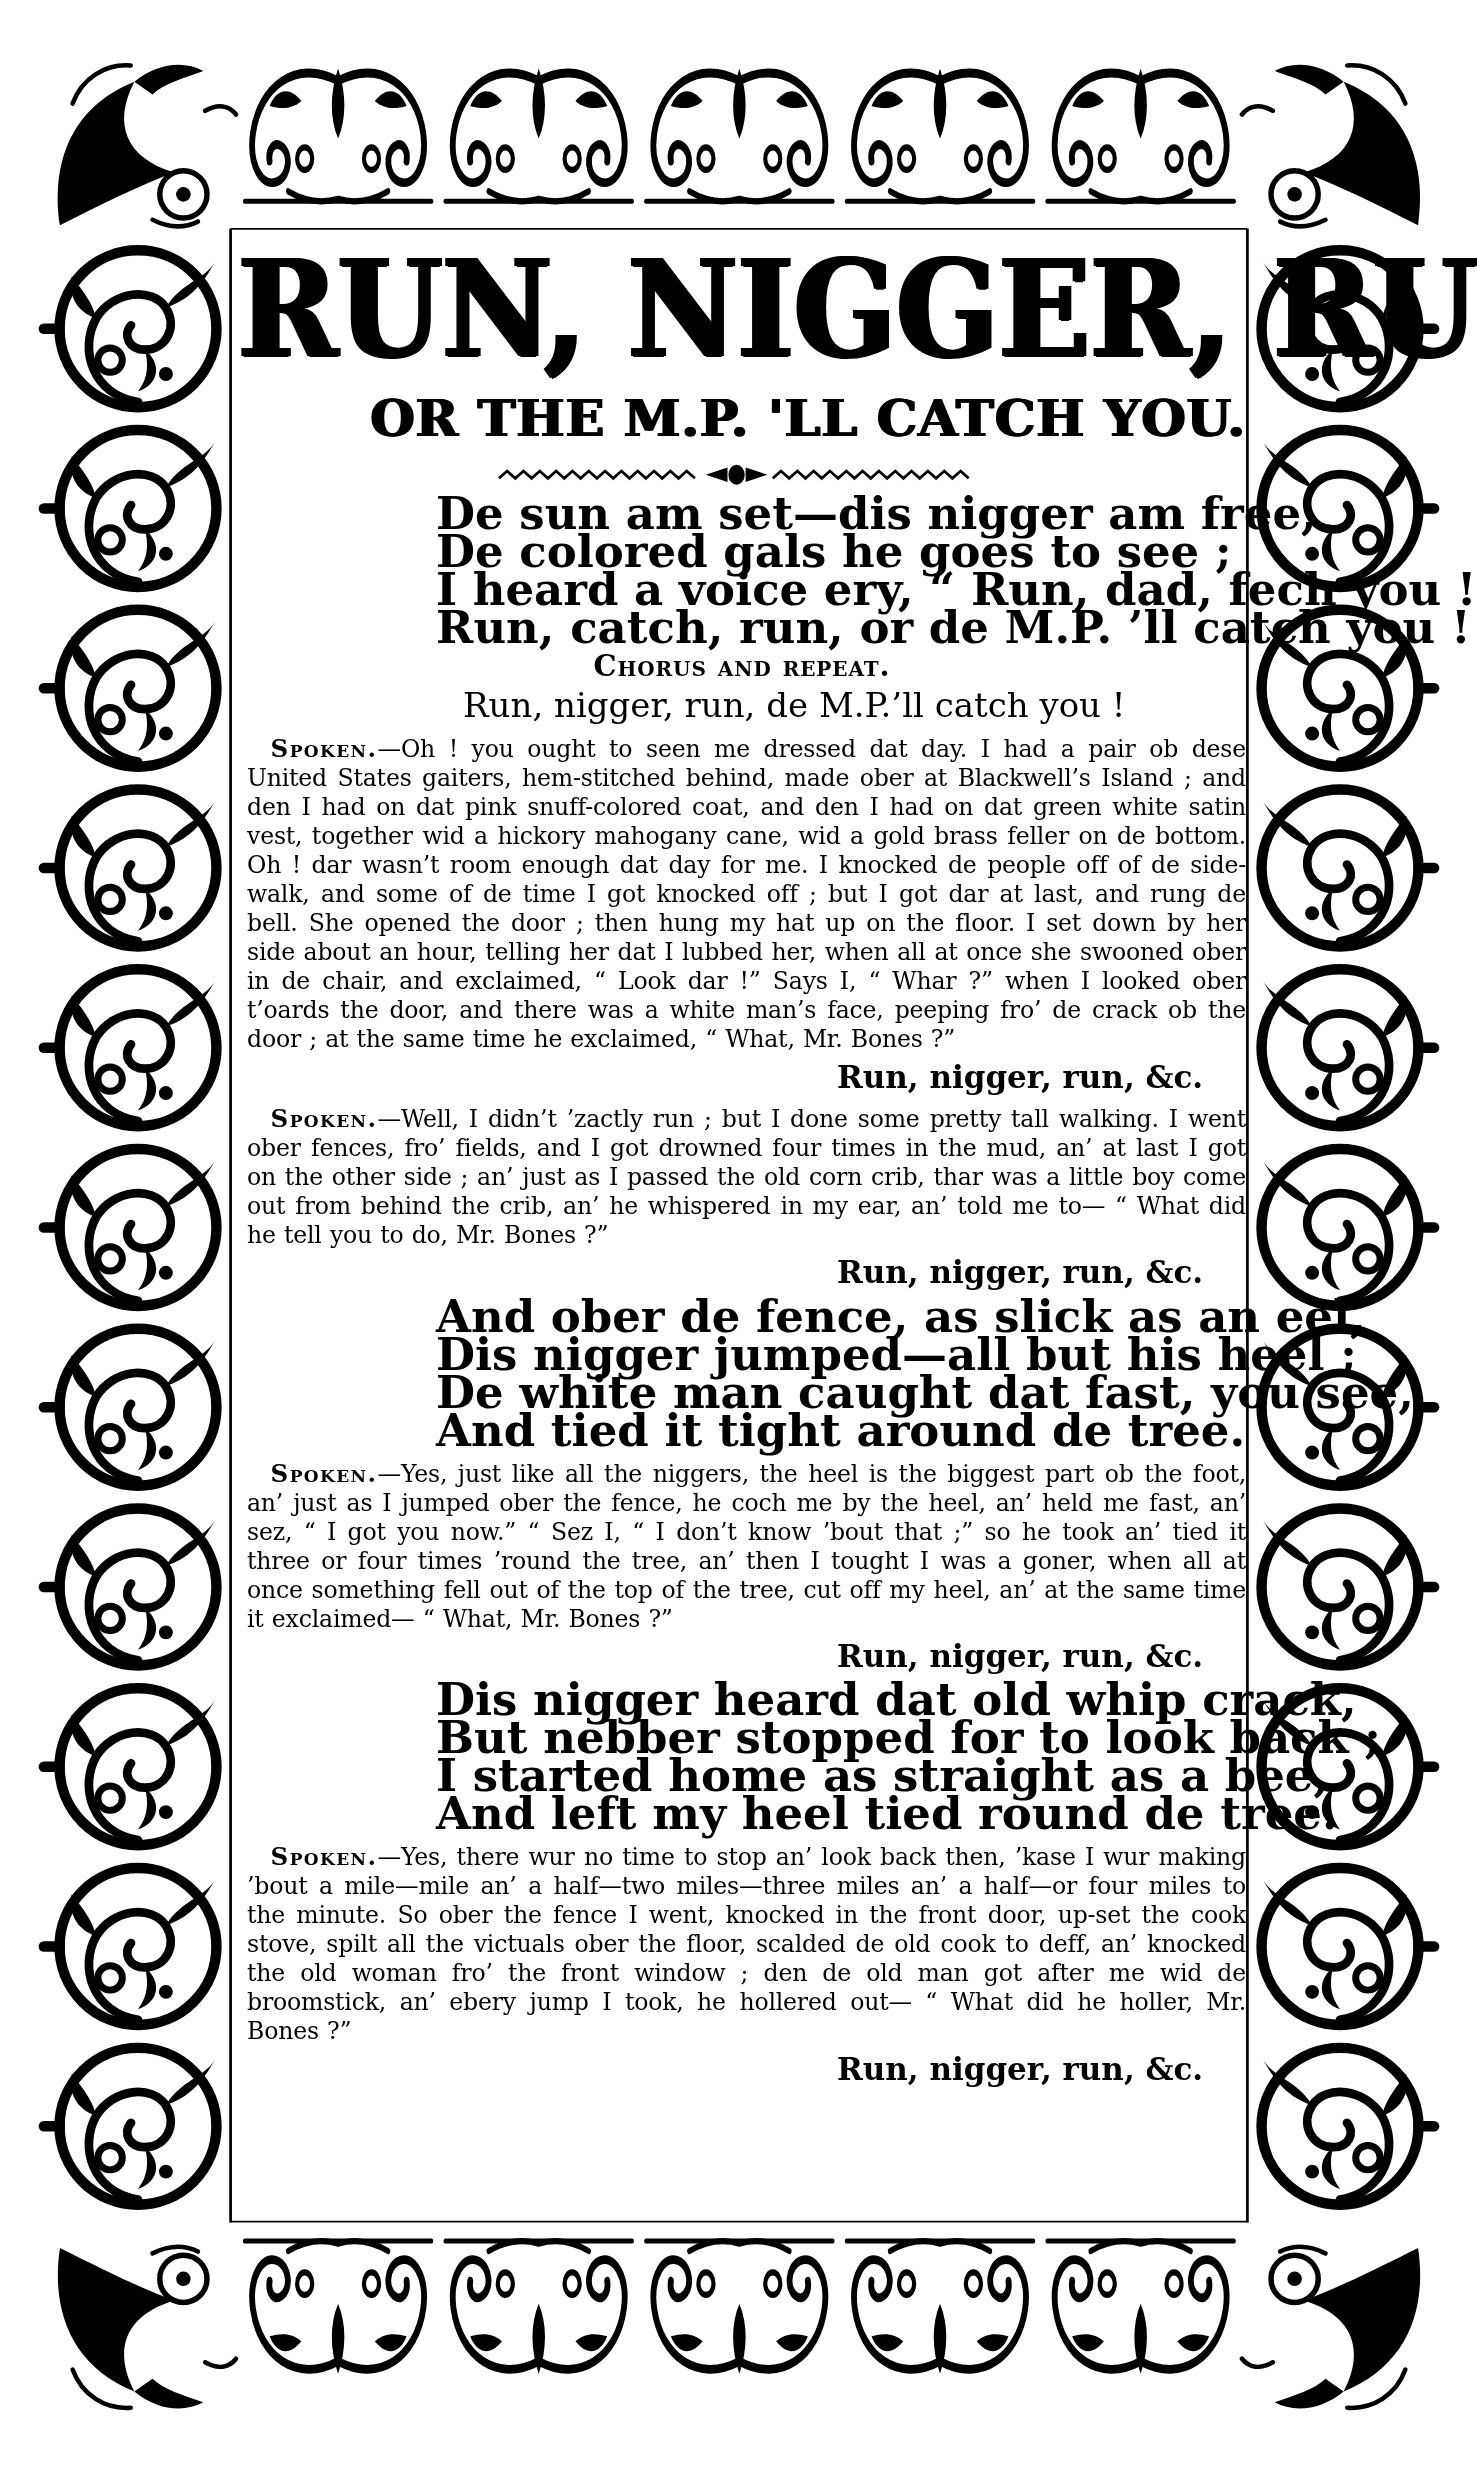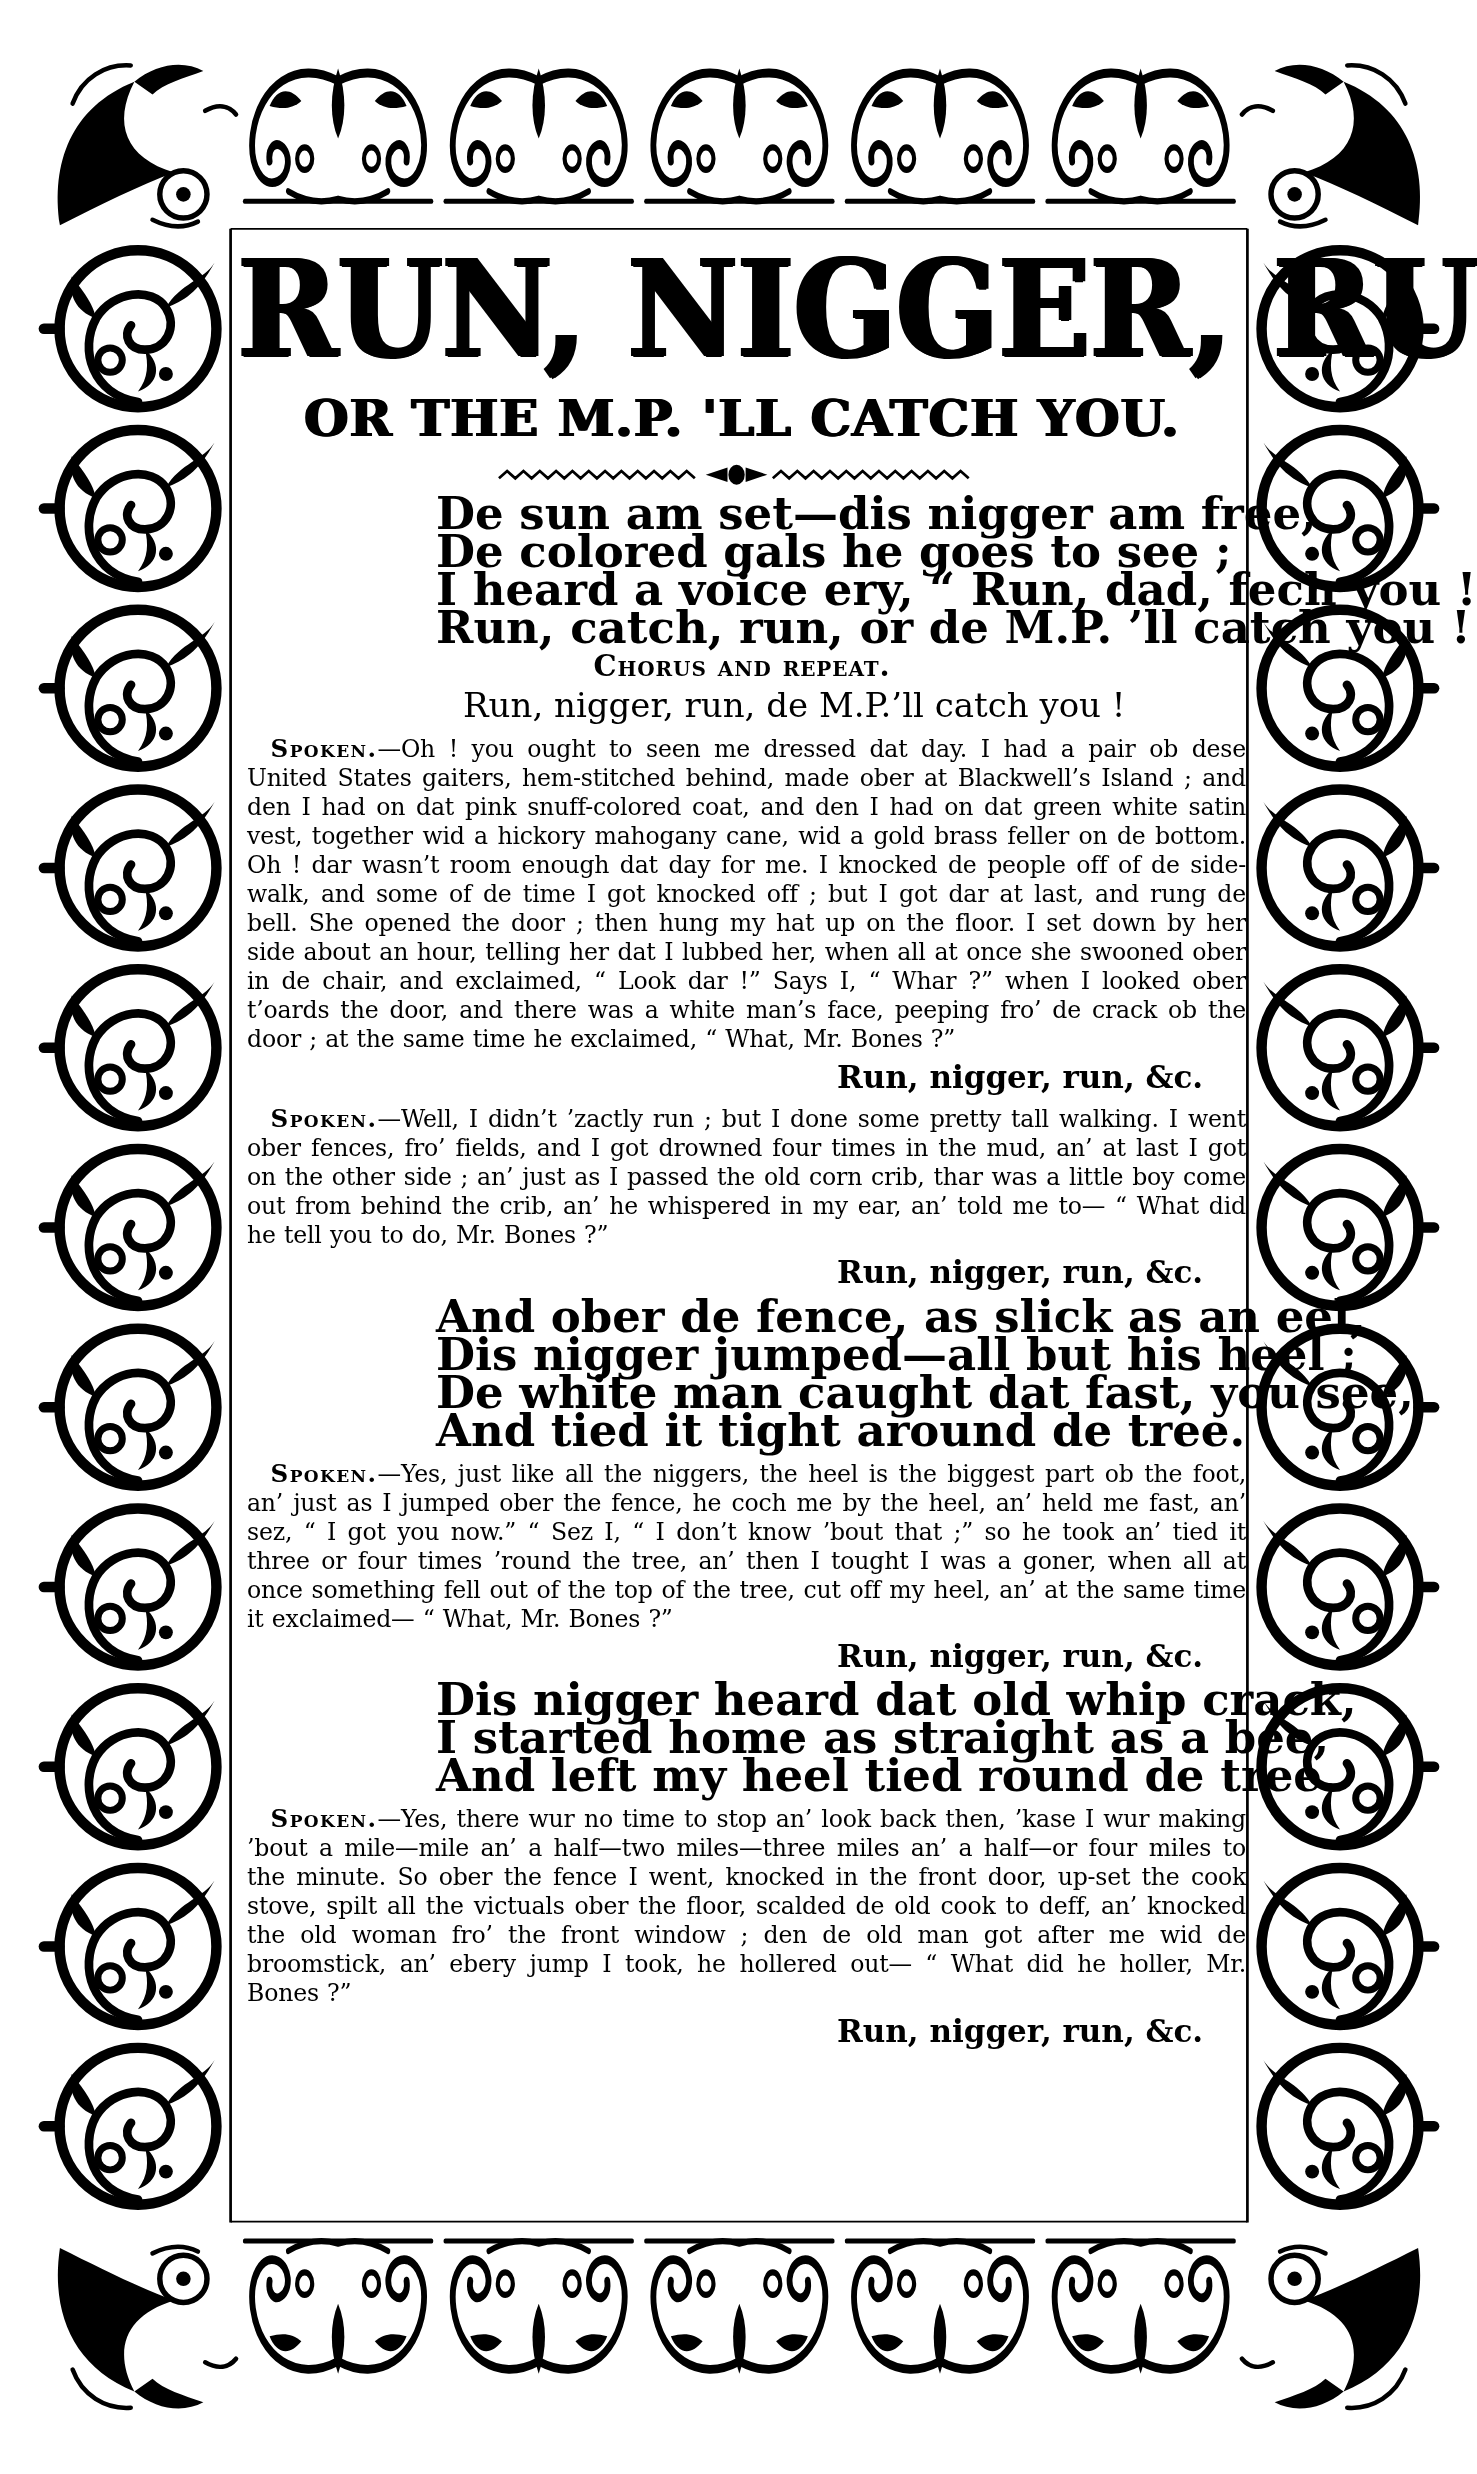--- a/index.html
+++ b/index.html
@@ -19,21 +19,21 @@
   .title{
     margin:9px 0 20px 0;
     font-size:120px;line-height:1.05;
     font-weight:bold;text-align:center;letter-spacing:0px;
     text-shadow:2.3px 0 0 #000,-2.3px 0 0 #000,0 1.4px 0 #000;
     transform:scaleY(1.12);transform-origin:top center;
     white-space:nowrap;
   }
   .subtitle{
     margin:23.6px 0 0 0;
-    font-size:51px;font-weight:bold;text-align:center;letter-spacing:0.9px;
+    font-size:51px;font-weight:bold;text-align:right;letter-spacing:0.9px;
     text-shadow:1.1px 0 0 #000,-1.1px 0 0 #000;
     white-space:nowrap;
   }
   .divider{display:block;margin:14.5px auto 1.8px auto;}
   .verse{margin:7.3px 0 0 198px;font-size:45px;line-height:38px;font-weight:bold;}
   .verse div{white-space:nowrap;}
   .chorus-head{
     margin:2px 0 0 0;text-align:center;
     font-variant:small-caps;font-weight:bold;font-size:29px;letter-spacing:0.9px;
   }
@@ -173,20 +173,21 @@
       <div>Dis nigger jumped—all but his heel ;</div>
       <div>De white man caught dat fast, you see,</div>
       <div>And tied it tight around de tree.</div>
     </div>
 
     <p class="spoken"><span class="sp-label">Spoken.</span><span>—</span><span>Yes, just like all the niggers, the heel is the biggest part ob the foot, an’ just as I jumped ober the fence, he coch me by the heel, an’ held me fast, an’ sez, “ I got you now.” “ Sez I, “ I don’t know ’bout that ;” so he took an’ tied it three or four times ’round the tree, an’ then I tought I was a goner, when all at once something fell out of the top of the tree, cut off my heel, an’ at the same time it exclaimed— “ What, Mr. Bones ?”</span></p>
     <div class="refrain">Run, nigger, run, &amp;c.</div>
 
     <div class="verse">
       <div>Dis nigger heard dat old whip crack,</div>
+      <div>But nebber stopped for to look back ;</div>
       <div>I started home as straight as a bee,</div>
       <div>And left my heel tied round de tree.</div>
     </div>
 
     <p class="spoken"><span class="sp-label">Spoken.</span><span>—</span><span>Yes, there wur no time to stop an’ look back then, ’kase I wur making ’bout a mile—mile an’ a half—two miles—three miles an’ a half—or four miles to the minute. So ober the fence I went, knocked in the front door, up-set the cook stove, spilt all the victuals ober the floor, scalded de old cook to deff, an’ knocked the old woman fro’ the front window ; den de old man got after me wid de broomstick, an’ ebery jump I took, he hollered out— “ What did he holler, Mr. Bones ?”</span></p>
     <div class="refrain">Run, nigger, run, &amp;c.</div>
 
   </div>
 </div>
 

